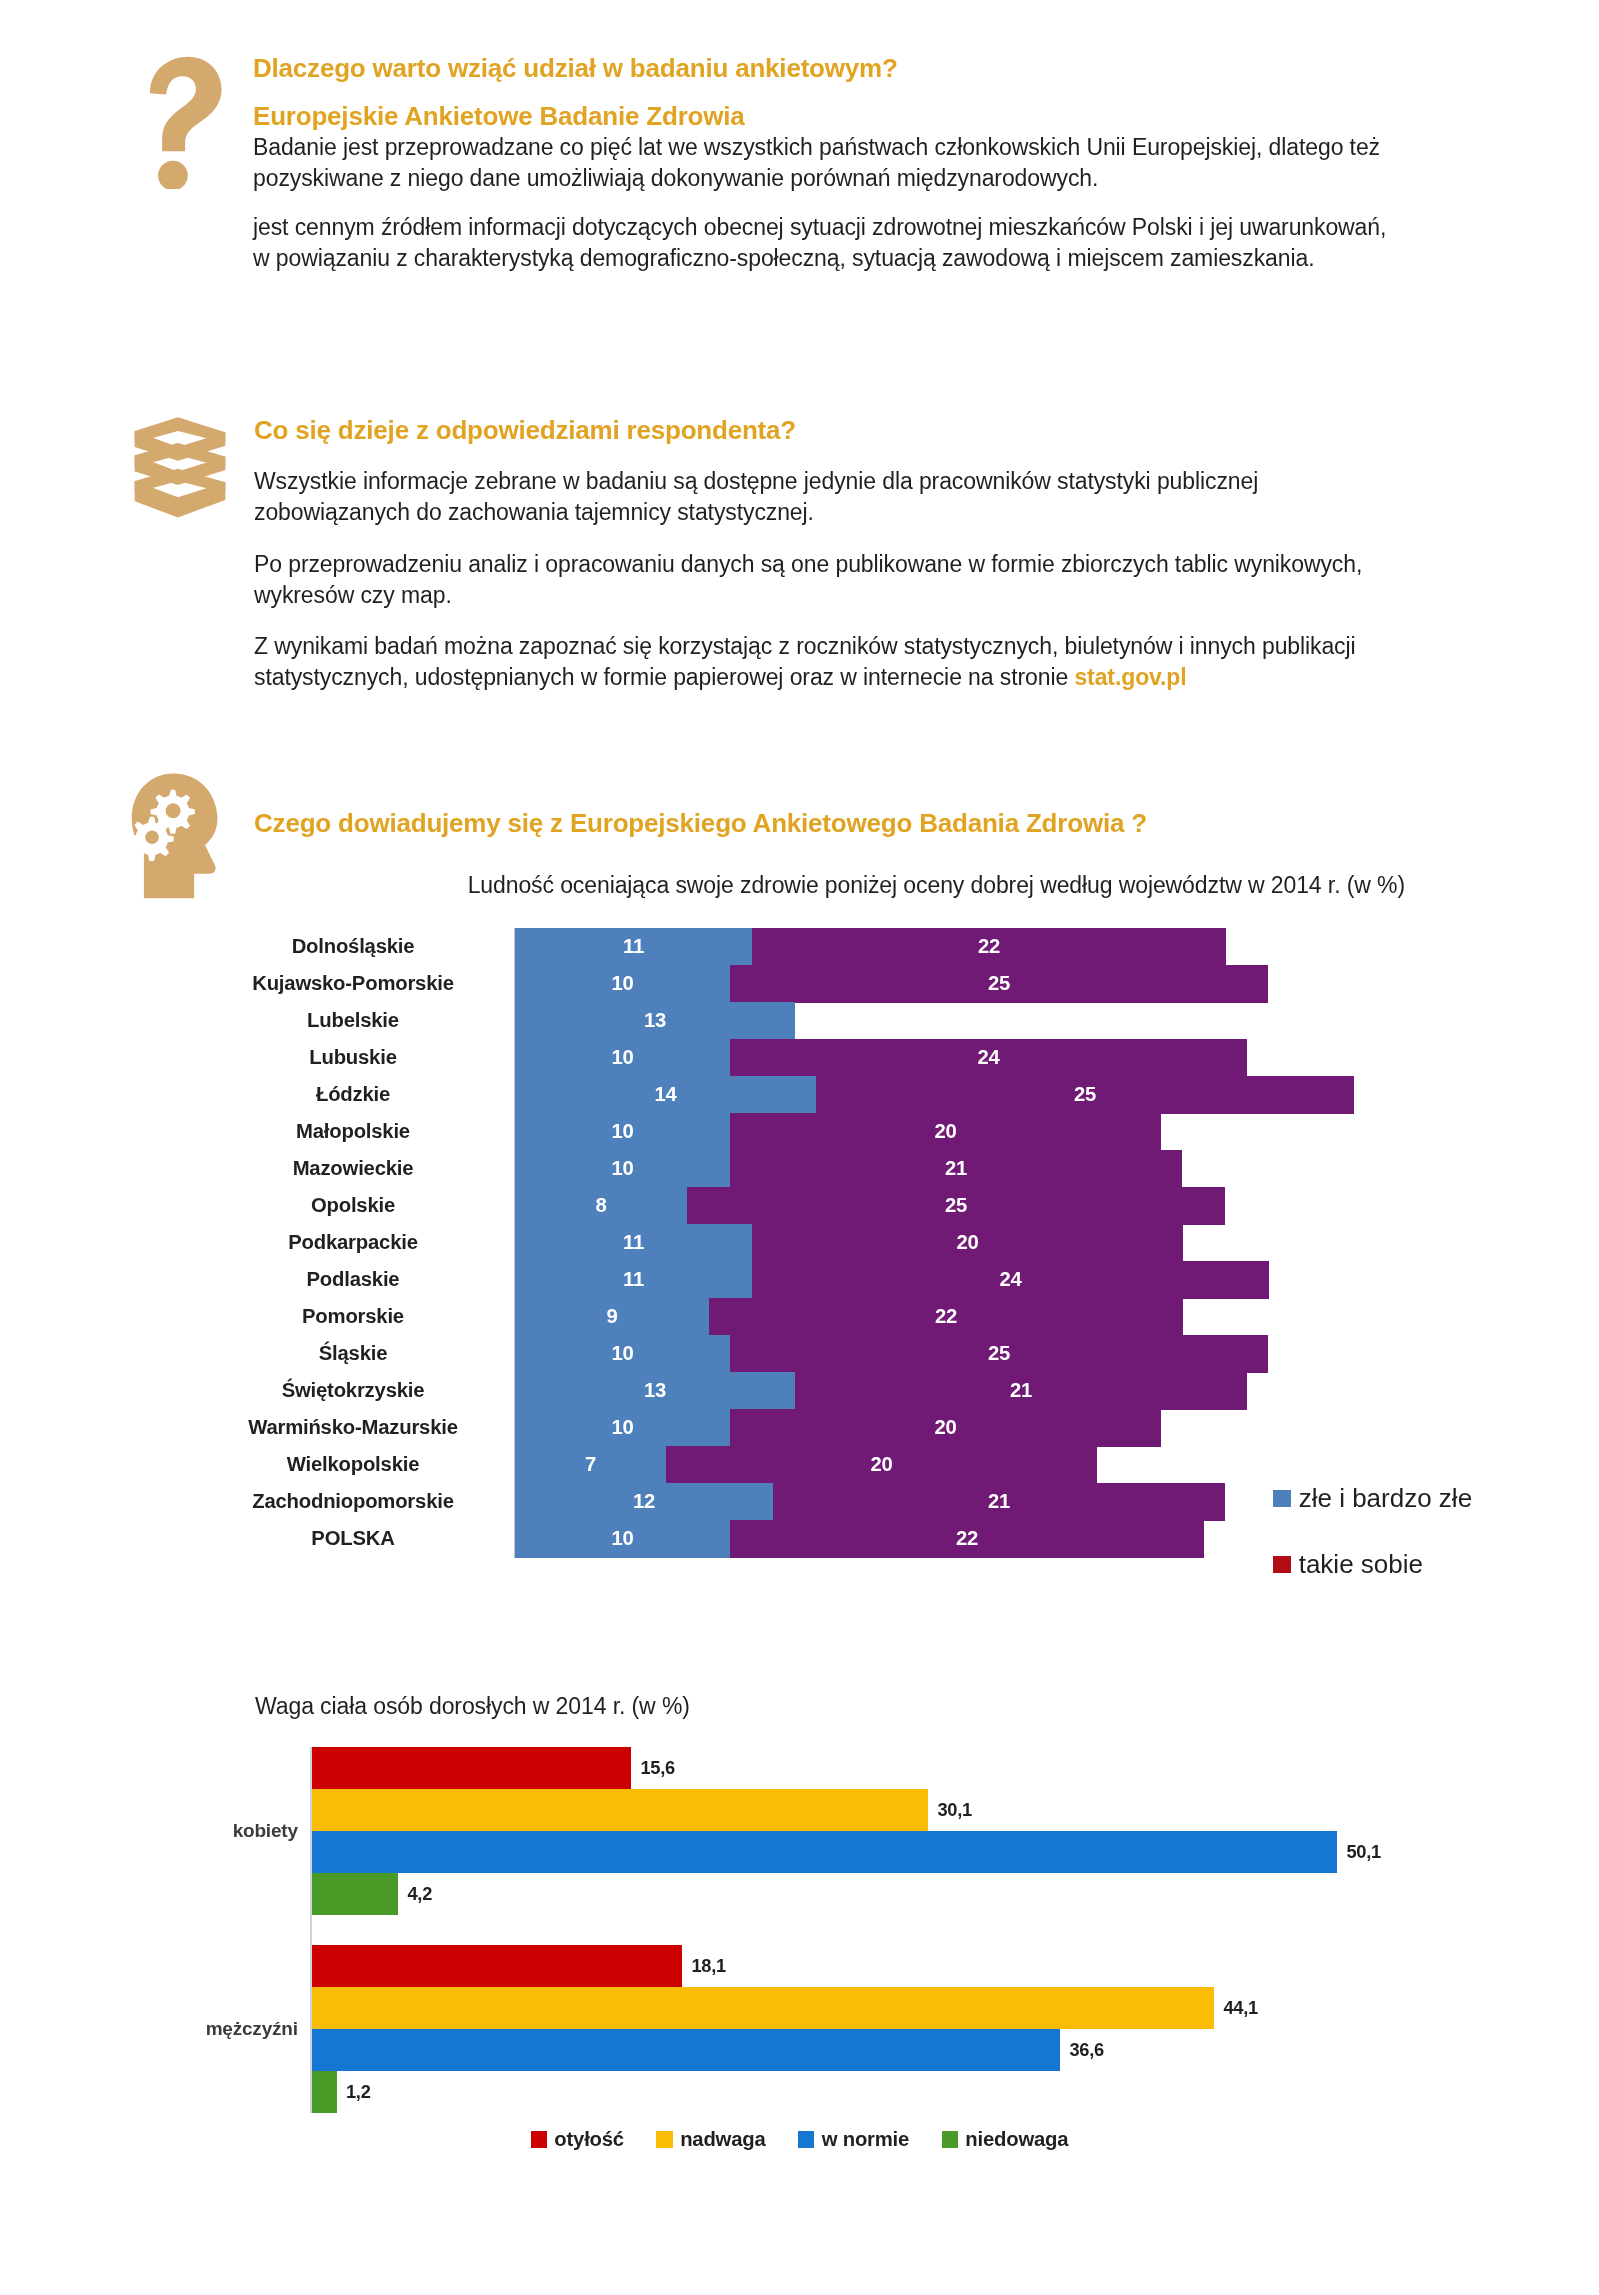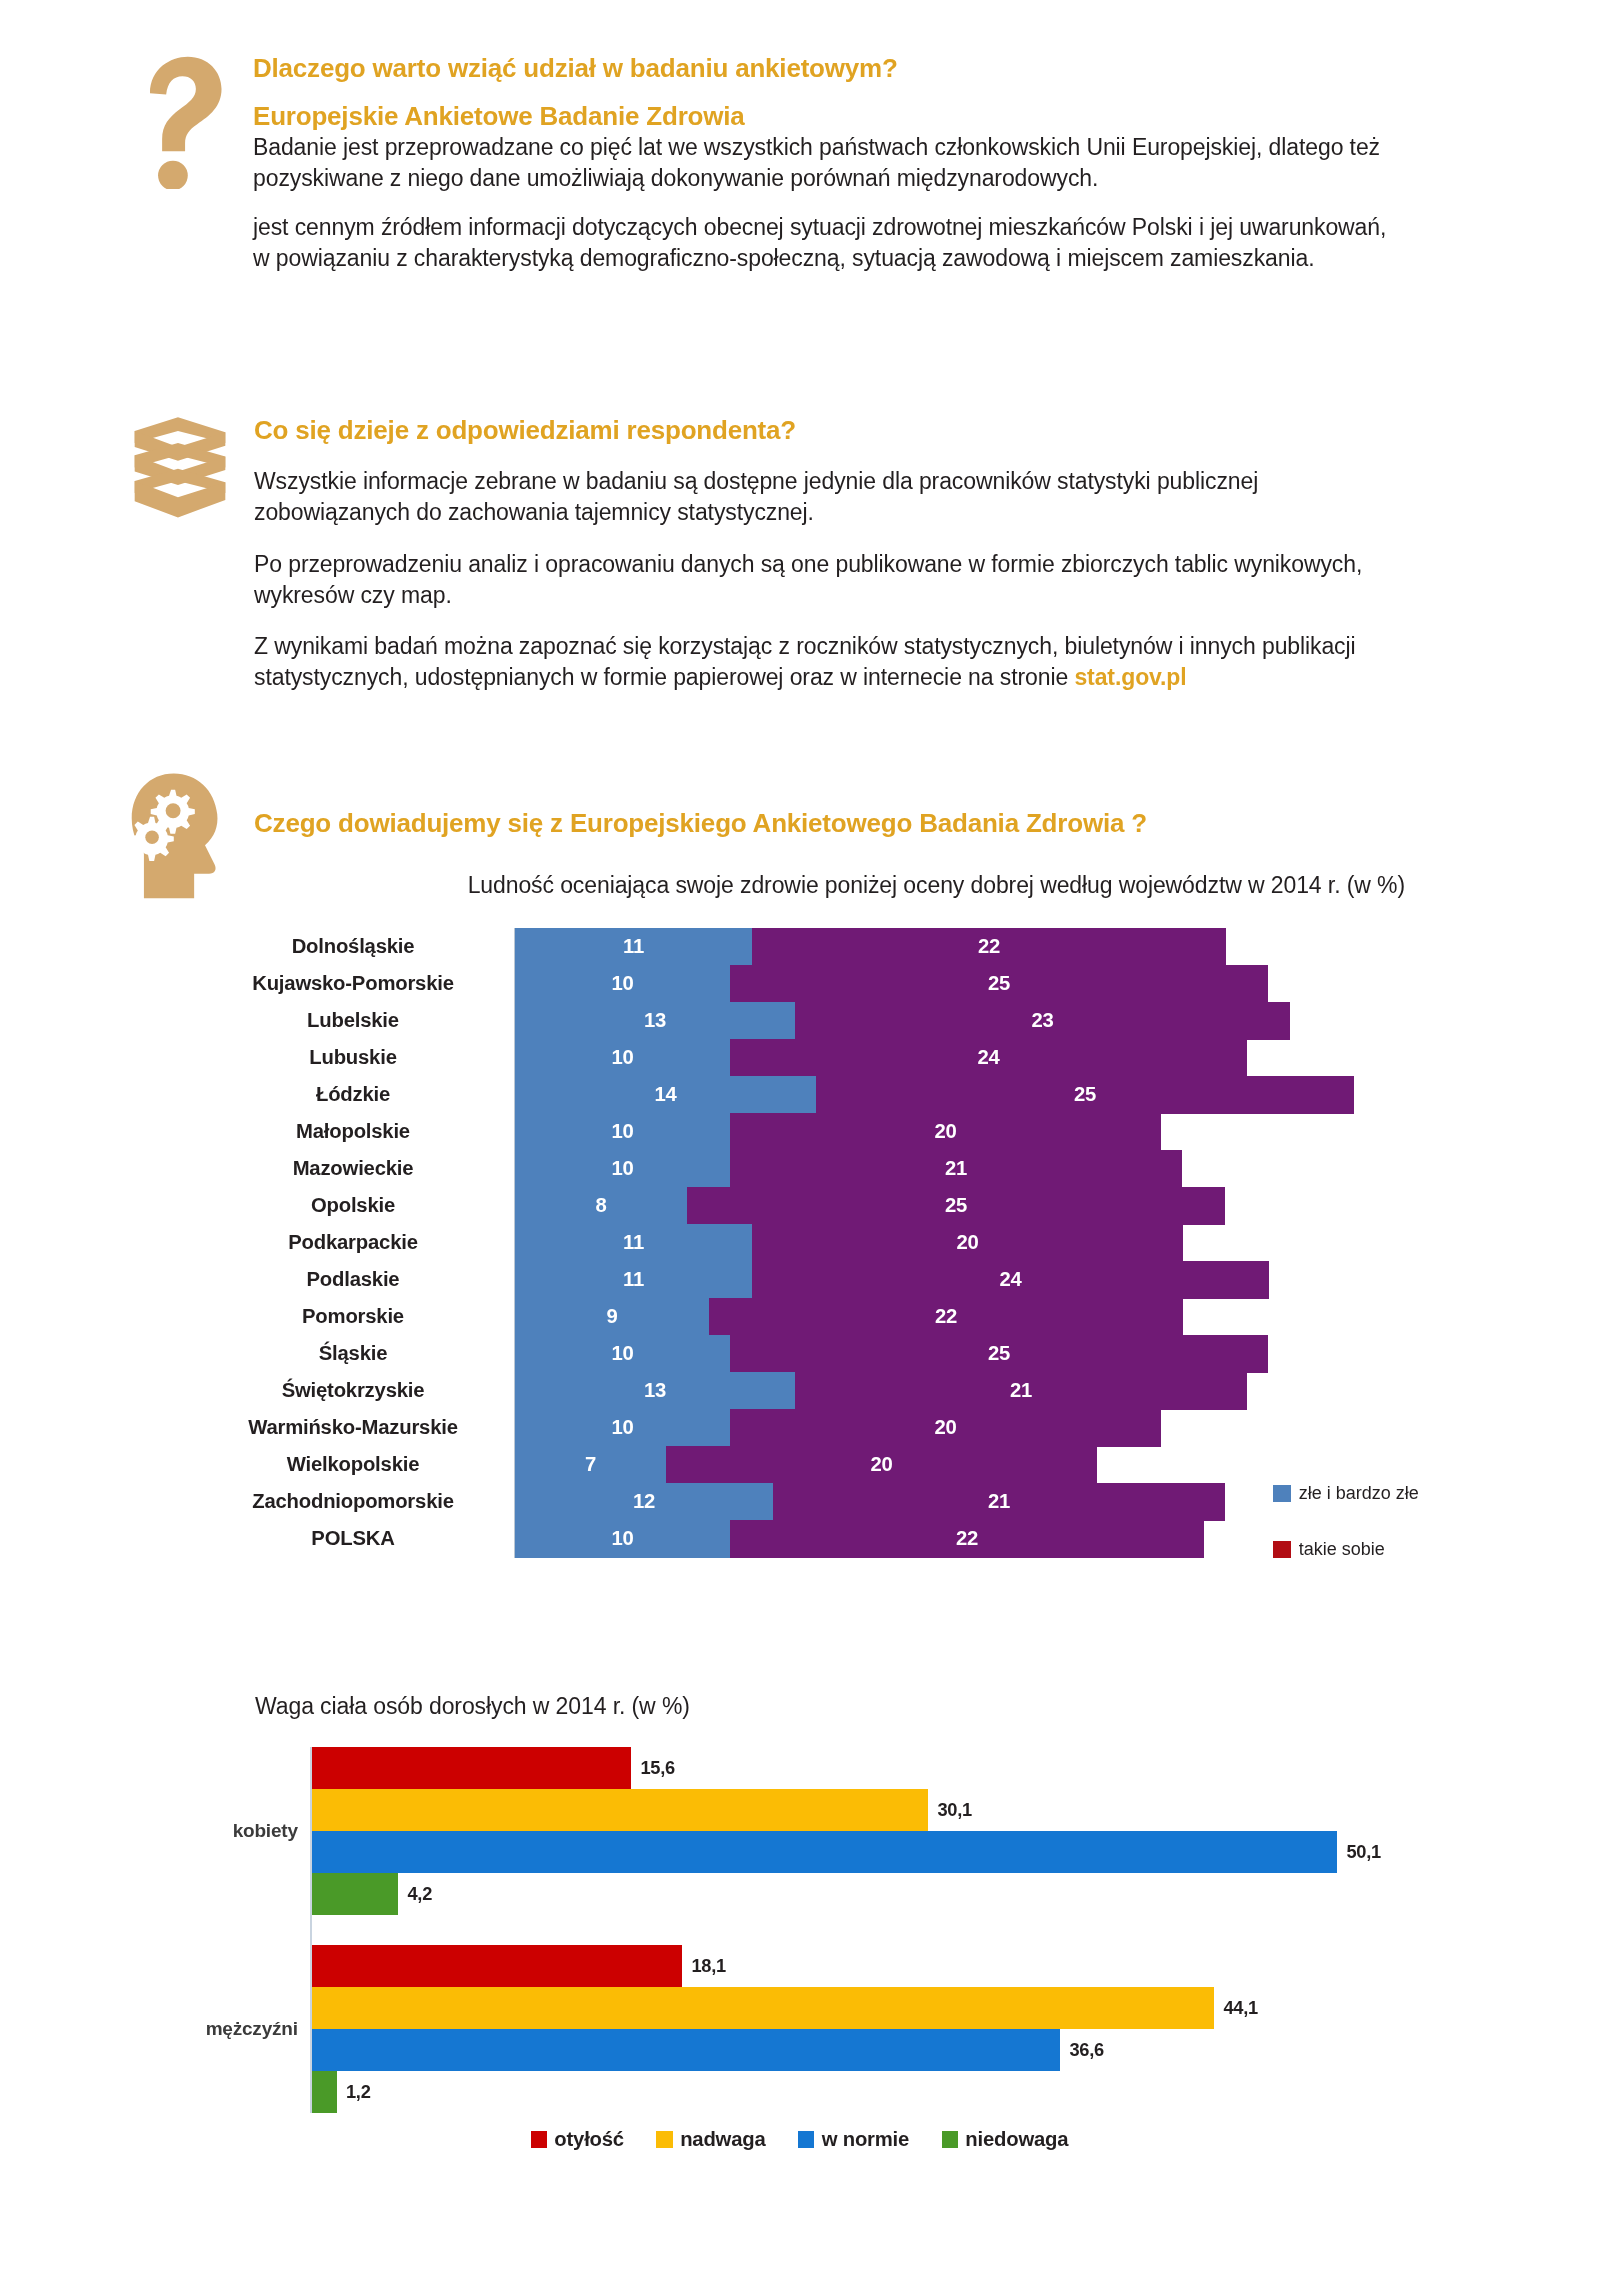--- a/index.html
+++ b/index.html
@@ -86,21 +86,21 @@
     font-size: 20.3px;
     font-weight: bold;
     letter-spacing: -0.3px;
   }
   .c1-blue { background: #4E81BC; }
   .c1-red  { background: #701a75; }
 
   #c1-legend {
     position: absolute;
     left: 1273px; top: 1483px;
-    font-size: 18px;
+    font-size: 26px;
     color: #231f20;
     font-weight: normal;
   }
   .lg-item { display: flex; align-items: center; margin-bottom: 35px; white-space: nowrap; }
   .lg-sw { width: 17.6px; height: 17.6px; margin-right: 8.1px; display: inline-block; }
 
   
   #chart2-title {
     position: absolute;
     left: 255px; top: 1693px;
@@ -221,21 +221,20 @@
       <div class="c1-label">Kujawsko-Pomorskie</div>
       <div class="c1-bars">
         <div class="c1-seg c1-blue" style="width: 215px;">10</div>
         <div class="c1-seg c1-red" style="width: 538px;">25</div>
       </div>
     </div>
     <div class="c1-row">
       <div class="c1-label">Lubelskie</div>
       <div class="c1-bars">
         <div class="c1-seg c1-blue" style="width: 280px;">13</div>
-        <div class="c1-seg c1-red" style="width: 495px;">23</div>
       </div>
     </div>
     <div class="c1-row">
       <div class="c1-label">Lubuskie</div>
       <div class="c1-bars">
         <div class="c1-seg c1-blue" style="width: 215px;">10</div>
         <div class="c1-seg c1-red" style="width: 517px;">24</div>
       </div>
     </div>
     <div class="c1-row">

